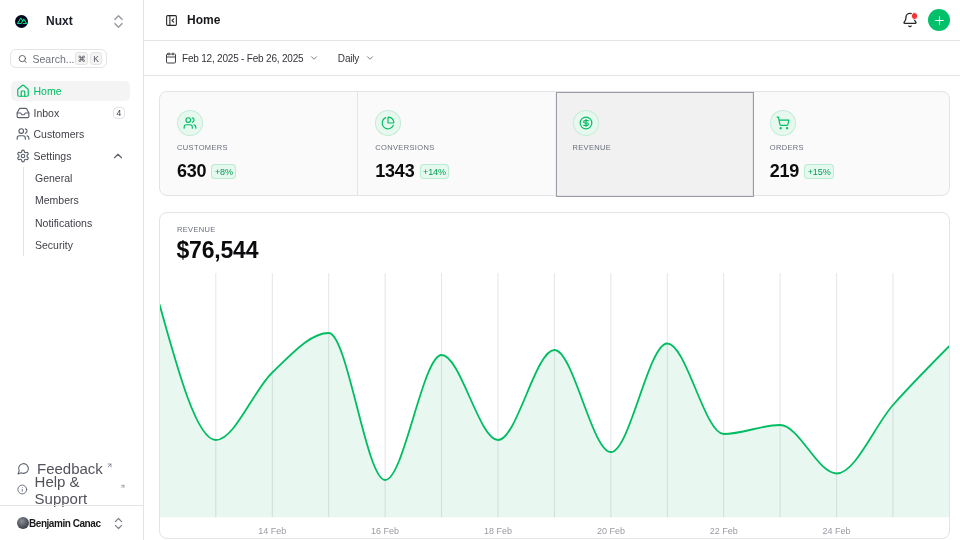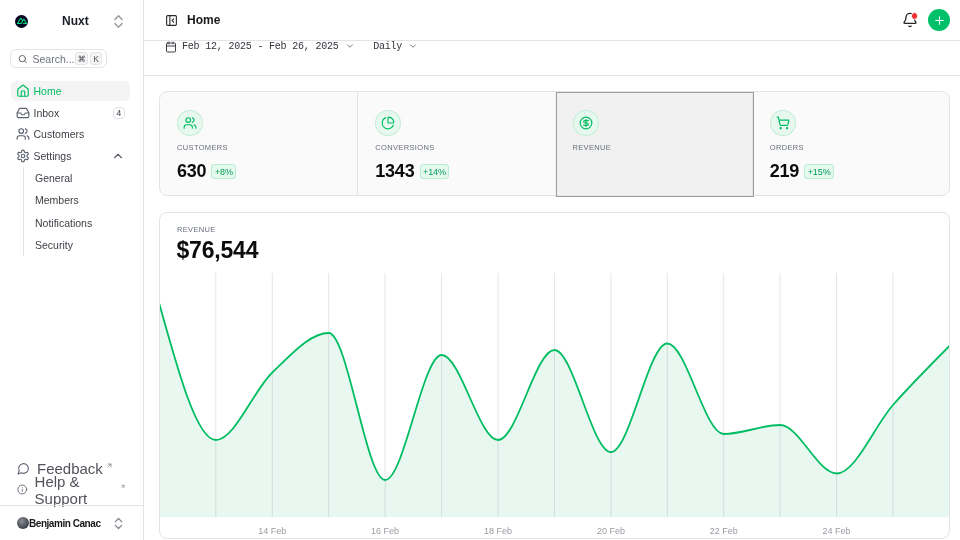--- a/index.html
+++ b/index.html
@@ -6,21 +6,21 @@
 html,body { width:960px; height:540px; overflow:hidden; background:#fff;
   font-family:"Liberation Sans", sans-serif; -webkit-font-smoothing:antialiased; }
 svg.ic { display:block; }
 
 
 #sidebar { position:absolute; left:0; top:0; width:144px; height:540px;
   border-right:1px solid #e4e4e7; background:#fff; }
 #logo-row { position:absolute; left:10px; top:10px; right:8px; height:22px; display:flex; align-items:center; }
 #logo-row .nuxtlogo { width:13px; height:13px; border-radius:50%; background:#020420; margin-left:5px;
   display:flex; align-items:center; justify-content:center; }
-#logo-row .name { font-size:12px; font-weight:700; color:#1b1e28; margin-left:0;padding-left:34px; }
+#logo-row .name { font-size:12px; font-weight:700; color:#1b1e28; margin-left:18px; }
 #logo-row .updown { margin-left:auto; margin-right:8px; }
 
 #searchbox { position:absolute; left:10px; top:49px; width:97px; height:19px;
   border:1px solid #e4e4e7; border-radius:6px; background:#fff; display:flex; align-items:center; padding:0 4px 0 7px; }
 #searchbox .stext { font-size:10.5px; color:#6d727e; margin-left:5px; }
 #searchbox .keys { margin-left:auto; display:flex; gap:2px; }
 #searchbox .kbd { min-width:12px; height:13px; padding:0 2px; background:#f4f4f5; border:1px solid #e4e4e7;
   border-radius:3px; font-size:8.5px; color:#52525b; display:flex; align-items:center; justify-content:center; }
 
 .nav { position:absolute; left:10.5px; right:13px; top:81px; }
@@ -49,21 +49,21 @@
 #main { position:absolute; left:144px; top:0; width:816px; height:540px; background:#fff; }
 #header { position:absolute; left:0; top:0; width:816px; height:41px; border-bottom:1px solid #e4e4e7;
   display:flex; align-items:center; padding:0 10px 0 21px; }
 #header .title { font-size:12px; font-weight:700; color:#18181b; margin-left:9px; }
 #header .hright { margin-left:auto; display:flex; align-items:center; gap:10px; }
 #plusbtn { width:22px; height:22px; border-radius:50%; background:#00C16A; display:flex; align-items:center; justify-content:center; }
 #bellwrap { position:relative; width:16px; height:16px; }
 #reddot { position:absolute; right:0px; top:0px; width:7.5px; height:7.5px; border-radius:50%; background:#ee3434; border:1px solid #fff; }
 
 #toolbar { position:absolute; left:0; top:41px; width:816px; height:35px; border-bottom:1px solid #e4e4e7;
-  display:flex; align-items:flex-start; padding:0 16px 0 21px;font-family:Liberation Mono, monospace; }
+  display:flex; align-items:center; padding:0 16px 0 21px; }
 #toolbar .dtext { font-size:10px; letter-spacing:-0.2px; font-weight:500; color:#32343a; margin-left:5px; }
 #toolbar .chev { margin-left:6px; }
 #toolbar .daily { font-size:10px; letter-spacing:-0.2px; font-weight:500; color:#32343a; margin-left:18.5px; }
 
 
 #stats { position:absolute; left:15px; top:91px; width:791px; height:105px;
   background:#fafafa; border:1px solid #e4e4e7; border-radius:8px; display:flex; }
 .stat { position:relative; width:25%; padding:18px 16px 0 17px; }
 .stat + .stat { border-left:1px solid #e4e4e7; }
 .stat.nb { border-left-color:transparent; background:#f1f1f2; }

